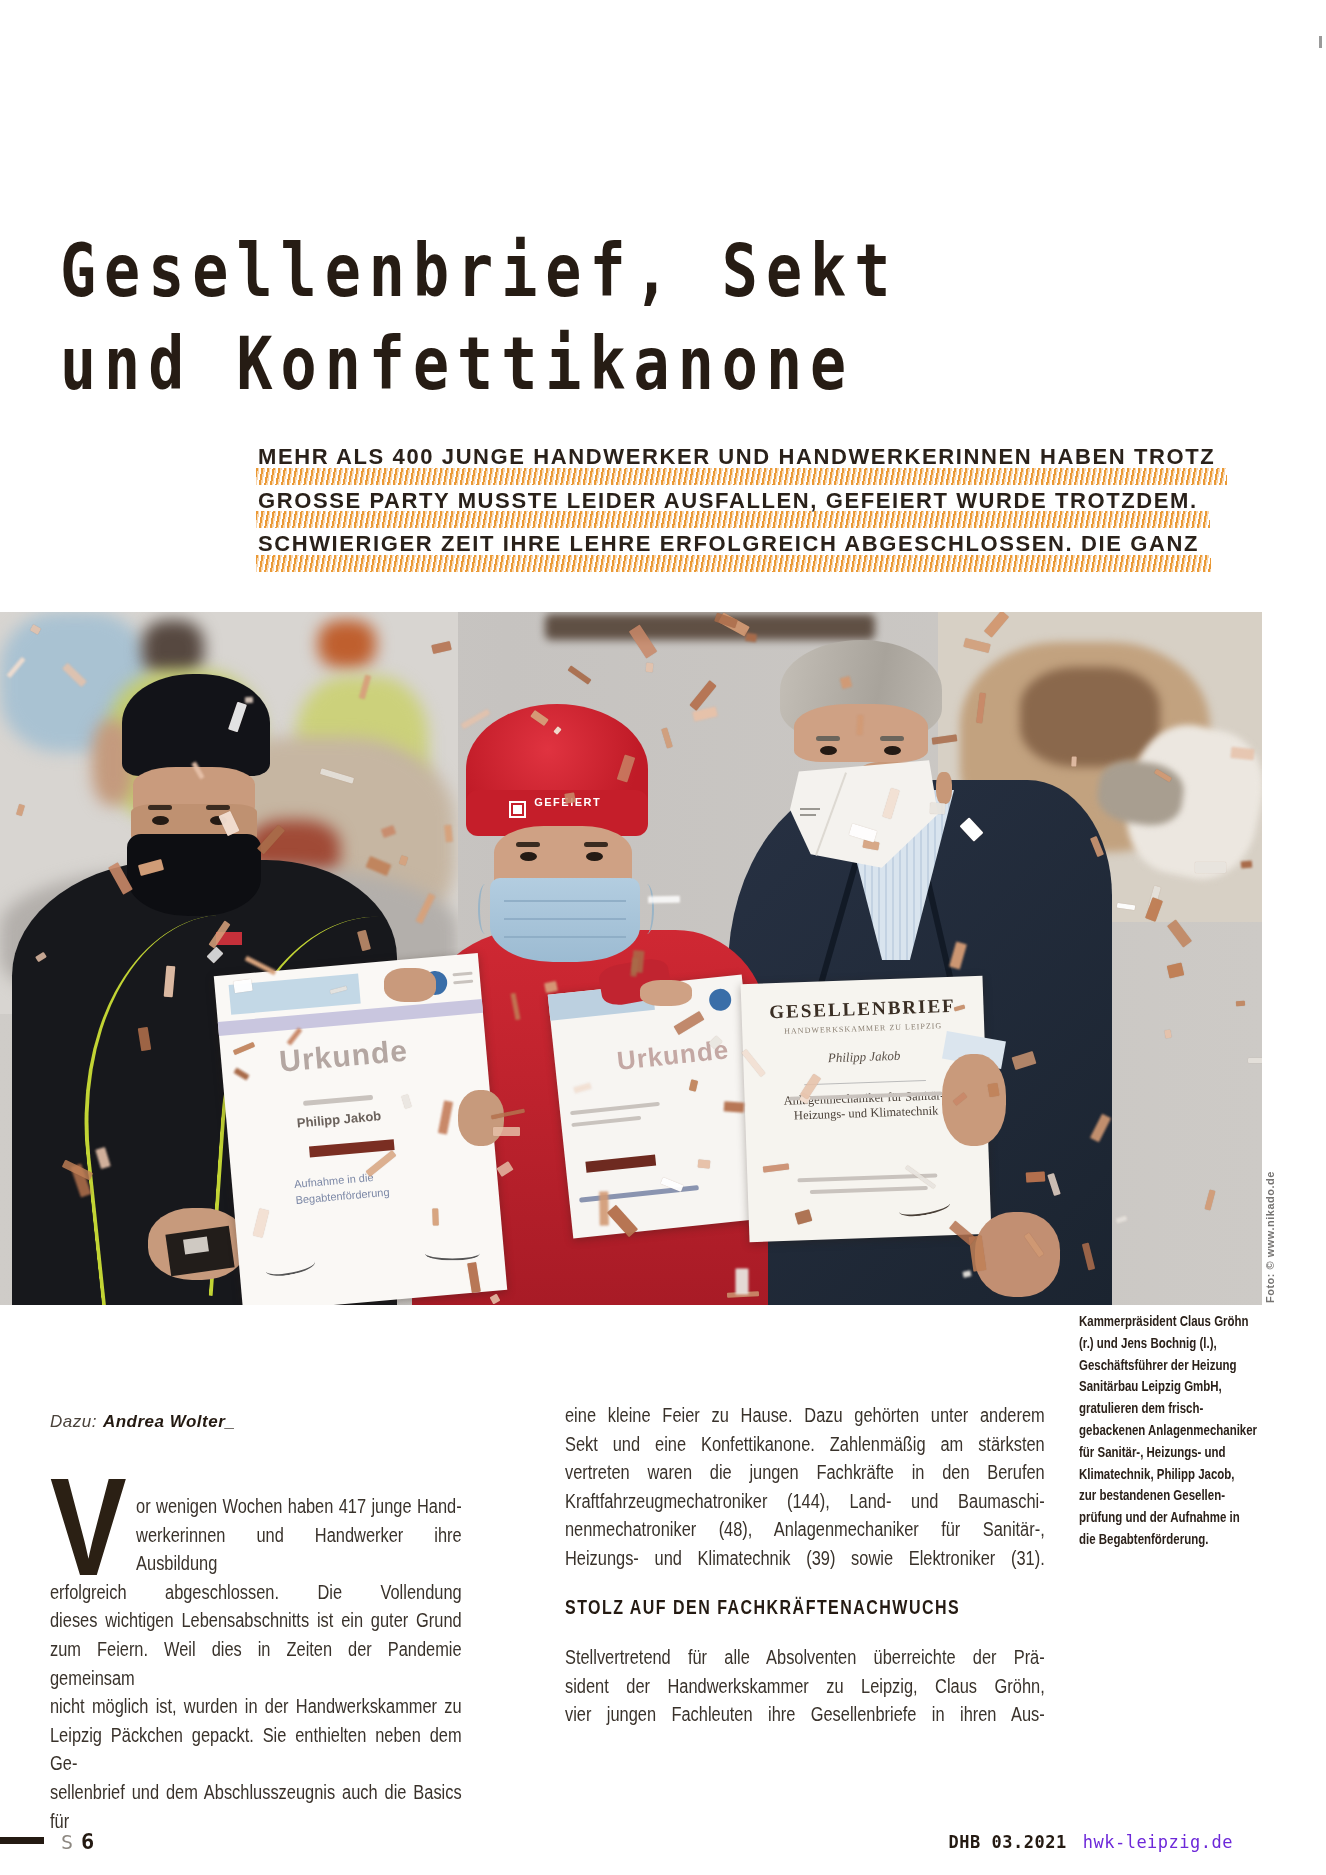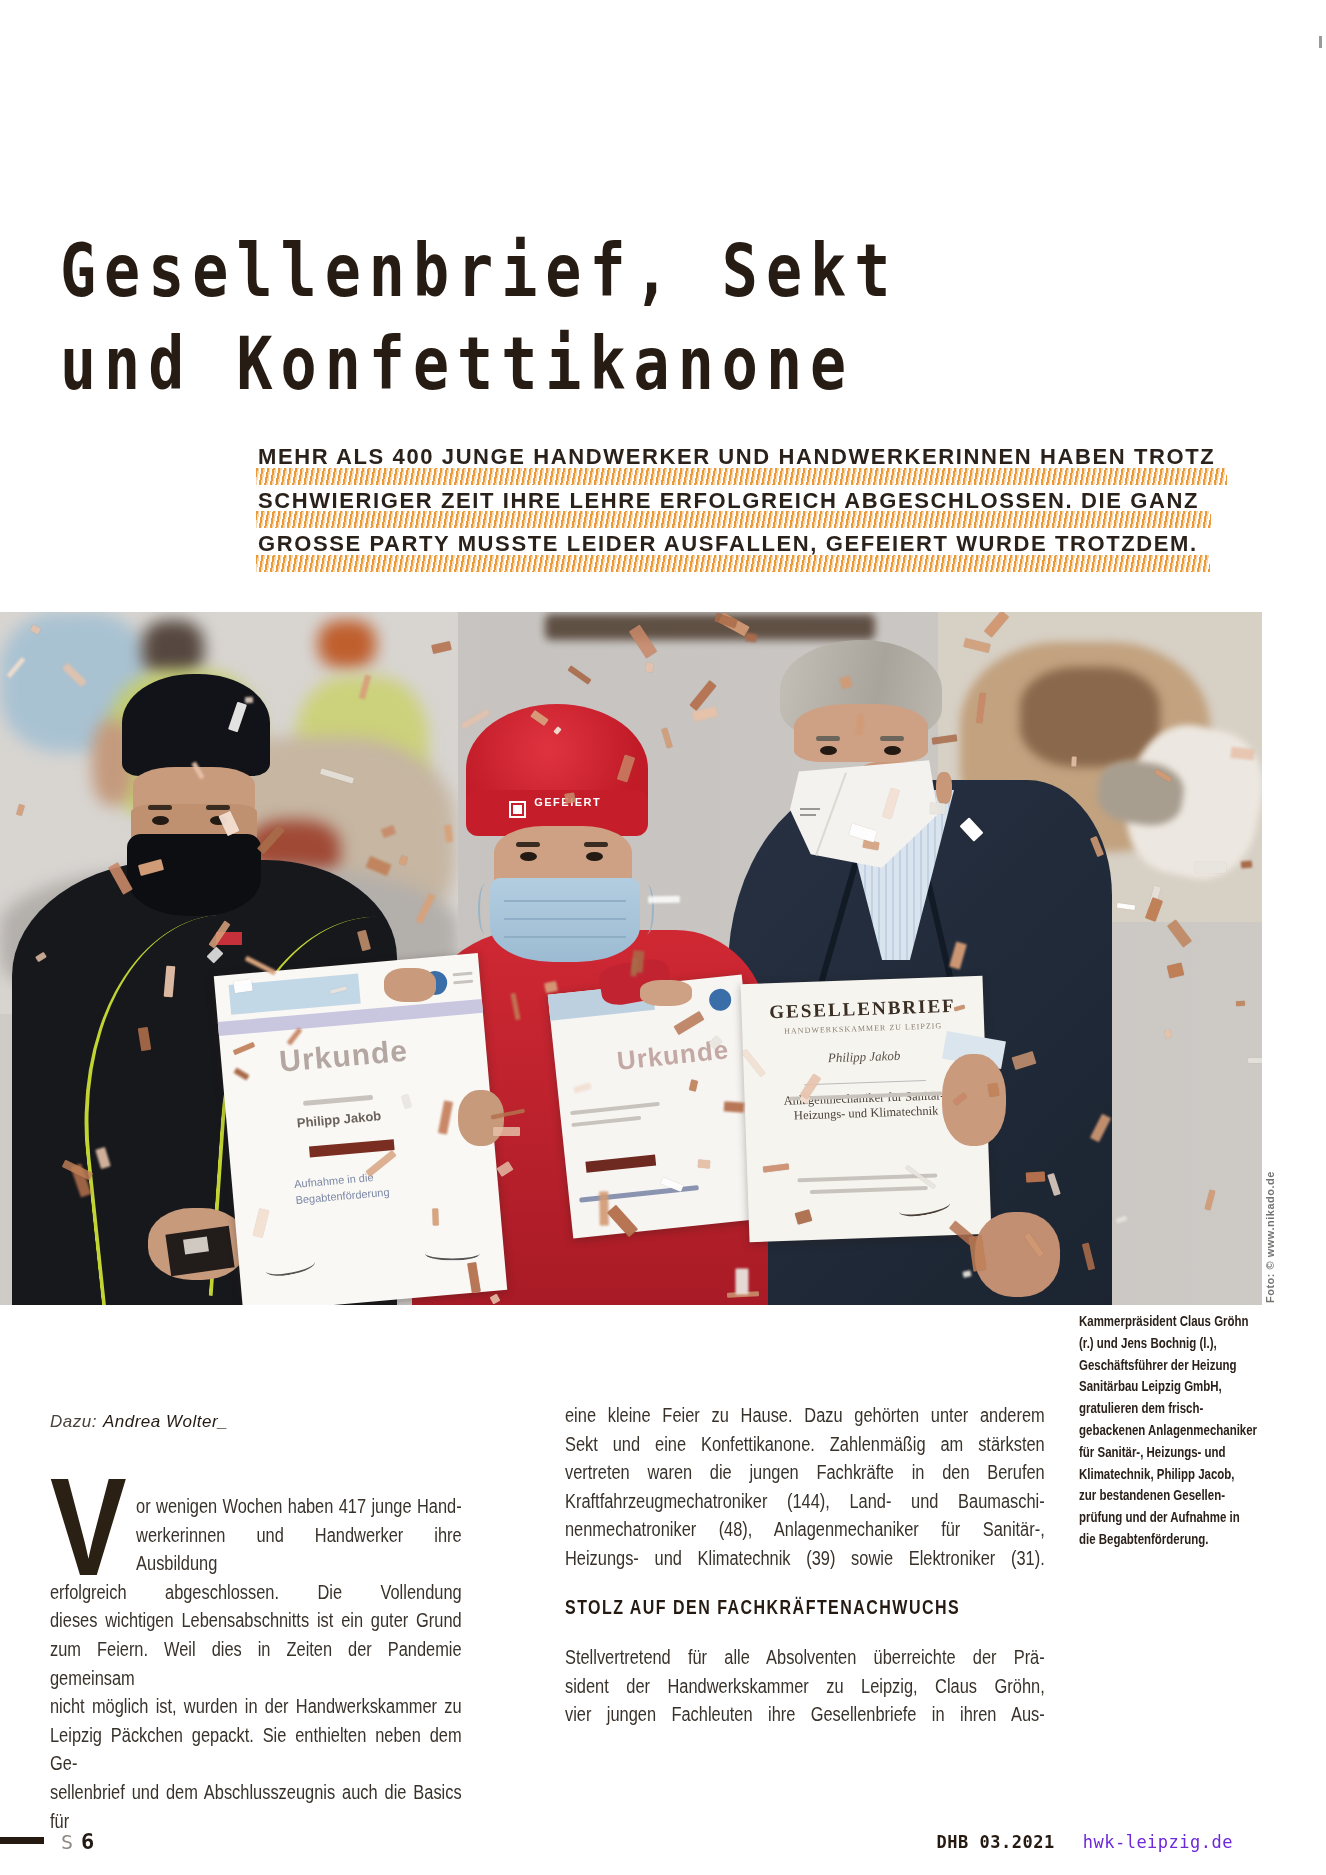--- a/index.html
+++ b/index.html
@@ -48,57 +48,57 @@
   .photo-credit{position:absolute;left:1264px;top:1303px;width:232px;transform:rotate(-90deg);
      transform-origin:0 0;font-size:11px;letter-spacing:.5px;color:#767472;font-weight:700;white-space:nowrap;}
 
   
   .caption{position:absolute;left:1079px;top:1310px;width:216px;transform:scaleX(.74);
            transform-origin:0 0;font-weight:700;font-size:15.5px;line-height:21.8px;color:#2b211a;}
   .caption span{display:block;white-space:nowrap;}
 
   
   .byline{position:absolute;left:50px;top:1412px;font-size:17px;font-style:italic;color:#4a423a;letter-spacing:.5px;}
-  .byline .auth{color:#241a12;font-weight:400;margin-left:6px;}
+  .byline .auth{color:#241a12;font-weight:700;margin-left:6px;}
   .col1{position:absolute;left:50px;top:1492px;width:502px;transform:scaleX(.82);
         transform-origin:0 0;font-size:20px;line-height:28.6px;color:#39322b;}
   .col2{position:absolute;left:565px;top:1401px;width:585px;transform:scaleX(.82);
         transform-origin:0 0;font-size:20px;line-height:28.6px;color:#39322b;}
   .dropcap{float:left;width:95px;height:86px;margin:-14px 10px 0 0;font-size:140px;
            line-height:98px;font-weight:700;color:#2b2014;}
   .jl{display:block;text-align:justify;text-align-last:justify;}
   .subhead{margin:20px 0 22px;font-weight:700;font-size:19.5px;letter-spacing:1.8px;color:#241a12;}
 
   
   .footer-bar{position:absolute;left:0;top:1837px;width:44px;height:7px;background:#241a12;}
   .footer-page{position:absolute;left:61px;top:1829px;font-family:"DejaVu Sans Mono",monospace;font-size:20px;}
   .footer-page .s{color:#8c8780;}
   .footer-page .n{font-weight:700;color:#241a12;margin-left:8px;font-size:22px;}
   .footer-right{position:absolute;right:93px;top:1832px;font-family:"DejaVu Sans Mono",monospace;
-                font-size:17px;letter-spacing:.5px;display:flex;gap:28px;justify-content:space-between;}
+                font-size:17px;letter-spacing:.5px;display:flex;gap:16px;justify-content:space-between;}
   .footer-right .issue{font-weight:700;color:#241a12;}
   .footer-right .site{color:#6d28d9;}
   .trim-mark{position:absolute;left:1319px;top:36px;width:3px;height:12px;background:#9a9a9a;}
 </style>
 </head>
 <body>
 
 <div class="page">
 
   <div class="trim-mark"></div>
 
   <div class="title">
     <div>Gesellenbrief, Sekt</div>
     <div>und Konfettikanone</div>
   </div>
 
   <div class="standfirst">
     <span class="line"><span class="hl">MEHR ALS 400 JUNGE HANDWERKER UND HANDWERKERINNEN HABEN TROTZ</span></span>
+    <span class="line"><span class="hl">GROSSE PARTY MUSSTE LEIDER AUSFALLEN, GEFEIERT WURDE TROTZDEM.</span></span>
     <span class="line"><span class="hl">SCHWIERIGER ZEIT IHRE LEHRE ERFOLGREICH ABGESCHLOSSEN. DIE GANZ</span></span>
-    <span class="line"><span class="hl">GROSSE PARTY MUSSTE LEIDER AUSFALLEN, GEFEIERT WURDE TROTZDEM.</span></span>
   </div>
 
   <div class="photo">
 
     <div class="poster">
       <div class="blob" style="left:0;top:0;width:150px;height:140px;background:#a9c2d2;"></div>
       <div class="blob" style="left:142px;top:8px;width:62px;height:58px;background:#564840;"></div>
       <div class="blob" style="left:108px;top:58px;width:155px;height:155px;background:#c3cc6d;"></div>
       <div class="blob" style="left:92px;top:108px;width:42px;height:85px;background:#c49a7e;"></div>
       <div class="blob" style="left:318px;top:8px;width:58px;height:48px;background:#bf5f2e;"></div>

